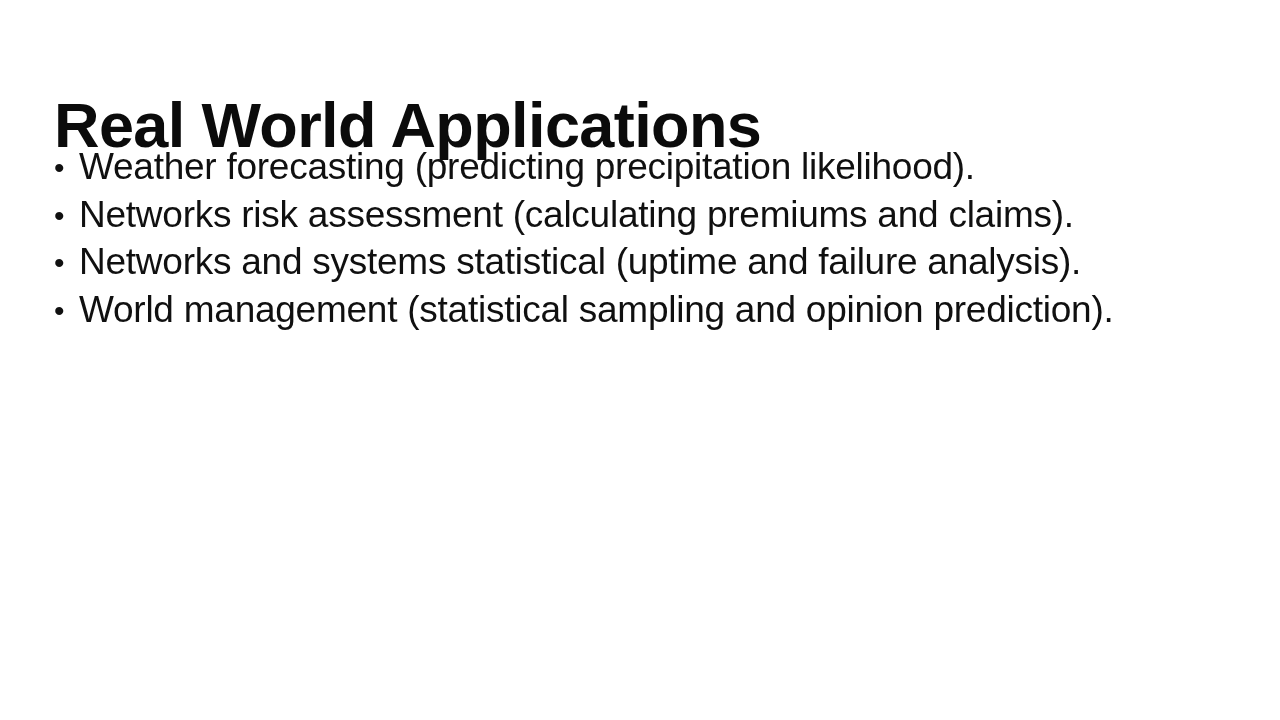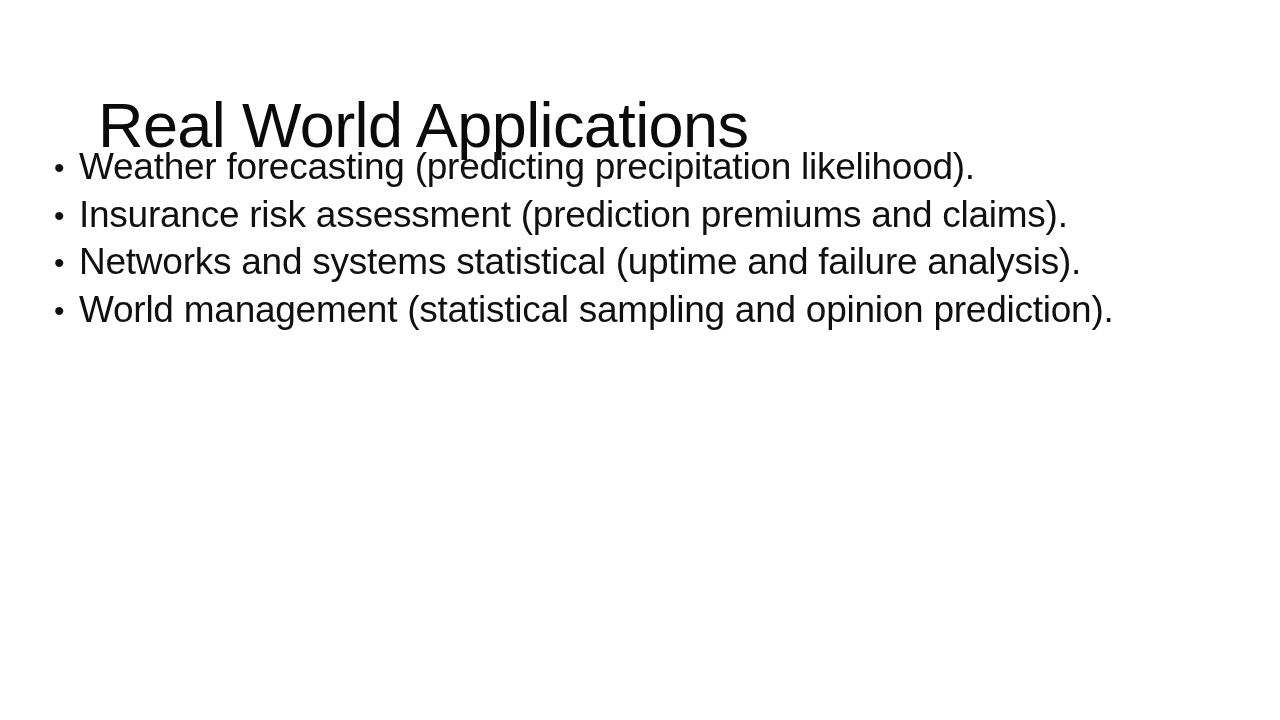--- a/index.html
+++ b/index.html
@@ -20,26 +20,25 @@
     height: 720px;
     background: #ffffff;
     box-sizing: border-box;
   }
 
   .slide-title {
     position: absolute;
     left: 54px;
     top: 50px;
     font-size: 63px;
-    font-weight: 400;
+    font-weight: 700;
     letter-spacing: -0.6px;
     line-height: 1.05;
     color: #0b0b0b;
     white-space: nowrap;
-    margin-left: 44px;
   }
 
   .bullet-list {
     position: absolute;
     left: 54px;
     top: 143px;
     width: 1100px;
     list-style: none;
     margin: 0;
     padding: 0;
@@ -82,21 +81,21 @@
 
   <ul class="bullet-list">
 
     <li class="bullet-item">
       <span class="bullet-marker">•</span>
       <span class="bullet-text">Weather forecasting (predicting precipitation likelihood).</span>
     </li>
 
     <li class="bullet-item">
       <span class="bullet-marker">•</span>
-      <span class="bullet-text">Insurance risk assessment (prediction premiums and claims).</span>
+      <span class="bullet-text">Networks risk assessment (calculating premiums and claims).</span>
     </li>
 
     <li class="bullet-item">
       <span class="bullet-marker">•</span>
       <span class="bullet-text">Networks and systems statistical (uptime and failure analysis).</span>
     </li>
 
     <li class="bullet-item">
       <span class="bullet-marker">•</span>
       <span class="bullet-text">World management (statistical sampling and opinion prediction).</span>

